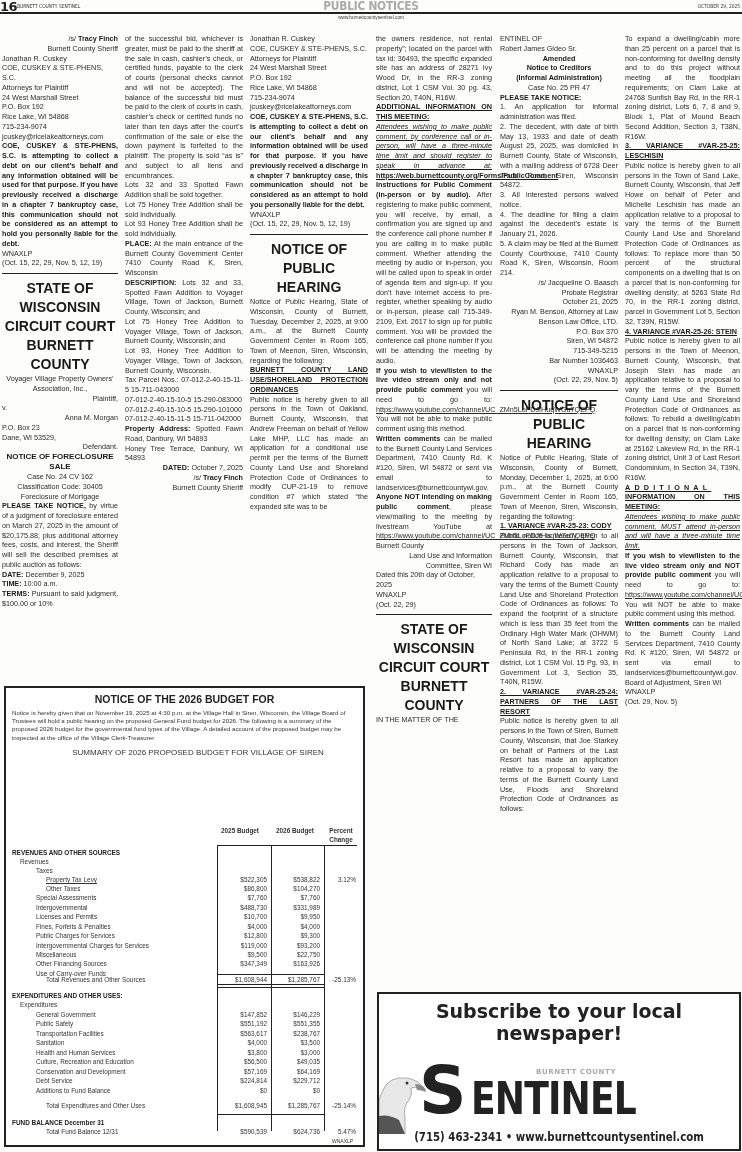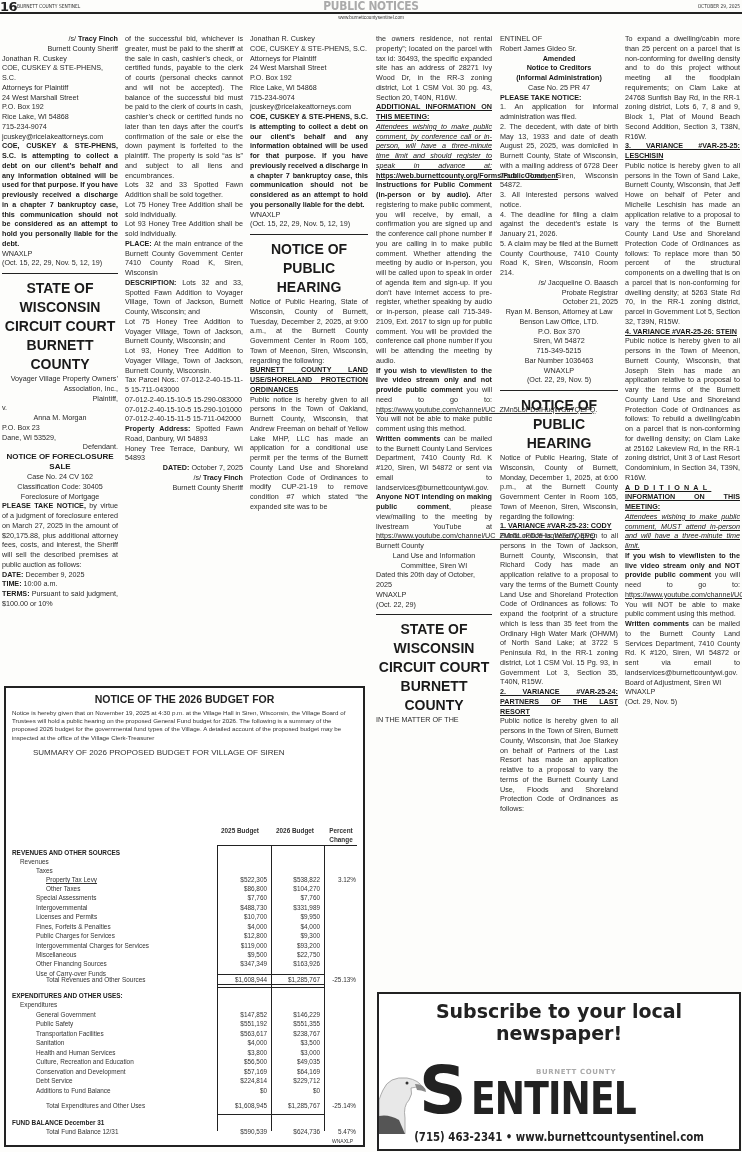--- a/index.html
+++ b/index.html
@@ -21,21 +21,21 @@
   .bu { font-weight: bold; text-decoration: underline; color: #1a1a1a; }
   .r { text-align: right; }
   .c { text-align: center; }
   .h { font-weight: bold; font-size: 14px; line-height: 19px; text-align: center; color: #1a1a1a; margin-top: 2px; }
   .sep { border-top: 1.3px solid #222; margin: 5px 0 5px 0; }
   .sp { letter-spacing: 4.2px; }
 
   .budget { position: absolute; left: 4px; top: 686px; width: 361px; height: 461px; border: 2.5px solid #222; background: #fff; }
   .budget .title { text-align: center; font-weight: bold; font-size: 10.5px; line-height: 13px; margin-top: 5px; color: #222; }
   .budget .intro { font-size: 6.2px; line-height: 8.2px; margin: 3px 4px 0 6px; color: #333; }
-  .budget .sub { text-align: left; font-size: 8px; margin-top: 6px; color: #333; margin-left: 27px; }
+  .budget .sub { text-align: center; font-size: 8px; margin-top: 6px; color: #333; margin-left: 27px; }
   .bt { position: absolute; left: 0; top: 0; width: 100%; height: 100%; }
   .lbl { position: absolute; font-size: 6.4px; color: #333; white-space: nowrap; }
   .lbl.bold { font-weight: bold; color: #222; }
   .num { position: absolute; font-size: 6.4px; color: #333; text-align: right; width: 48px; }
   .pct { position: absolute; font-size: 6.4px; color: #333; text-align: right; width: 32px; }
   .vl { position: absolute; width: 1px; background: #222; }
   .hl { position: absolute; height: 1px; background: #222; }
   .colhead { position: absolute; font-size: 6.4px; font-weight: bold; text-align: center; line-height: 8.5px; color: #333; }
 
   .ad { position: absolute; left: 377px; top: 992px; width: 364px; height: 159px; border: 2.5px solid #222; background: #fff; overflow: hidden; }
@@ -69,24 +69,24 @@
     <p>P.O. Box 192</p>
     <p>Rice Lake, WI 54868</p>
     <p>715-234-9074</p>
     <p>jcuskey@ricelakeattorneys.com</p>
   </div>
   <p class="b">COE, CUSKEY &amp; STE-PHENS, S.C. is attempting to collect a debt on our client’s behalf and any information obtained will be used for that purpose. If you have previously received a discharge in a chapter 7 bankruptcy case, this communication should not be considered as an attempt to hold you personally liable for the debt.</p>
   <p>WNAXLP</p>
   <p>(Oct. 15, 22, 29, Nov. 5, 12, 19)</p>
   <div class="sep"></div>
   <p class="h">STATE OF WISCONSIN CIRCUIT COURT BURNETT COUNTY</p>
-  <p style="text-align:right">Voyager Village Property Owners’ Association, Inc.,</p>
+  <p style="text-align:center">Voyager Village Property Owners’ Association, Inc.,</p>
   <p class="r">Plaintiff,</p>
   <p>v.</p>
-  <p style="text-align:center">Anna M. Morgan</p>
+  <p style="text-align:right">Anna M. Morgan</p>
   <p style="text-align:left">P.O. Box 23</p>
   <p style="text-align:left">Dane, WI 53529,</p>
   <p class="r">Defendant.</p>
   <p class="h" style="font-size:8px;line-height:10px;margin-top:0">NOTICE OF FORECLOSURE SALE</p>
   <p class="c">Case No. 24 CV 162</p>
   <p class="c">Classification Code: 30405</p>
   <p class="c">Foreclosure of Mortgage</p>
   <p><span class="b">PLEASE TAKE NOTICE,</span><span> by virtue of a judgment of foreclosure entered on March 27, 2025 in the amount of $20,175.88, plus additional attorney fees, costs, and interest, the Sheriff will sell the described premises at public auction as follows:</span></p>
   <p><span class="b">DATE:</span><span> December 9, 2025</span></p>
   <p><span class="b">TIME:</span><span> 10:00 a.m.</span></p>
@@ -136,21 +136,21 @@
 
 <div class="col" style="left:376px; top:34px; width:116px;">
   <p>the owners residence, not rental property”; located on the parcel with tax id: 36493, the specific expanded site has an address of 28271 Ivy Wood Dr, in the RR-3 zoning district, Lot 1 CSM Vol. 30 pg. 43, Section 20, T40N, R16W.</p>
   <p class="bu">ADDITIONAL INFORMATION ON THIS MEETING:</p>
   <p><span class="bi">Attendees wishing to make public comment, by conference call or in-person, will have a three-minute time limit and should register to speak in advance at:</span> <span class="bu">https://web.burnettcounty.org/Forms/PublicComment</span></p>
   <p><span class="b">Instructions for Public Comment (in-person or by audio).</span><span> After registering to make public comment, you will receive, by email, a confirmation you are signed up and the conference call phone number if you are calling in to make public comment. Whether attending the meeting by audio or in-person, you will be called upon to speak in order of agenda item and sign-up. If you don’t have internet access to pre-register, whether speaking by audio or in-person, please call 715-349-2109, Ext. 2617 to sign up for public comment. You will be provided the conference call phone number if you will be attending the meeting by audio.</span></p>
   <p><span class="b">If you wish to view/listen to the live video stream only and not provide public comment</span><span> you will need to go to: </span><span class="u">https://www.youtube.com/channel/UC_ZMn5LoFDJfHuqWGu7QEPQ</span><span>. You will not be able to make public comment using this method.</span></p>
   <p><span class="b">Written comments</span><span> can be mailed to the Burnett County Land Services Department, 7410 County Rd. K #120, Siren, WI 54872 or sent via email to landservices@burnettcountywi.gov.</span></p>
   <p><span class="b">Anyone NOT intending on making public comment</span><span>, please view/mailing to the meeting by livestream YouTube at </span><span class="u">https://www.youtube.com/channel/UC_ZMn5LoFDJfHuqWGu7QEPQ</span></p>
   <p style="text-align:left">Burnett County</p>
-  <p style="text-align:center">Land Use and Information Committee, Siren WI</p>
+  <p style="text-align:right">Land Use and Information Committee, Siren WI</p>
   <p style="text-align:left">Dated this 20th day of October, 2025</p>
   <p style="text-align:left">WNAXLP</p>
   <p style="text-align:left">(Oct. 22, 29)</p>
   <div class="sep"></div>
   <p class="h">STATE OF WISCONSIN CIRCUIT COURT BURNETT COUNTY</p>
   <p>IN THE MATTER OF THE</p>
 </div>
 
 <div class="col" style="left:500px; top:34px; width:118px;">
   <p style="text-align:left">ENTINEL OF</p>
@@ -161,21 +161,21 @@
   <p class="c">Case No. 25 PR 47</p>
   <p class="b">PLEASE TAKE NOTICE:</p>
   <p>1. An application for informal administration was filed.</p>
   <p>2. The decedent, with date of birth May 13, 1933 and date of death August 25, 2025, was domiciled in Burnett County, State of Wisconsin, with a mailing address of 6728 Deer Track Road, Siren, Wisconsin 54872.</p>
   <p>3. All interested persons waived notice.</p>
   <p>4. The deadline for filing a claim against the decedent’s estate is January 21, 2026.</p>
   <p>5. A claim may be filed at the Burnett County Courthouse, 7410 County Road K, Siren, Wisconsin, Room 214.</p>
   <p class="r">/s/ Jacqueline O. Baasch</p>
   <p class="r">Probate Registrar</p>
   <p class="r">October 21, 2025</p>
-  <div style="text-align:center">
+  <div style="text-align:right">
     <p>Ryan M. Benson, Attorney at Law</p>
     <p>Benson Law Office, LTD.</p>
     <p>P.O. Box 370</p>
     <p>Siren, WI 54872</p>
     <p>715-349-5215</p>
     <p>Bar Number 1036463</p>
     <p>WNAXLP</p>
     <p>(Oct. 22, 29, Nov. 5)</p>
   </div>
   <div class="sep"></div>

